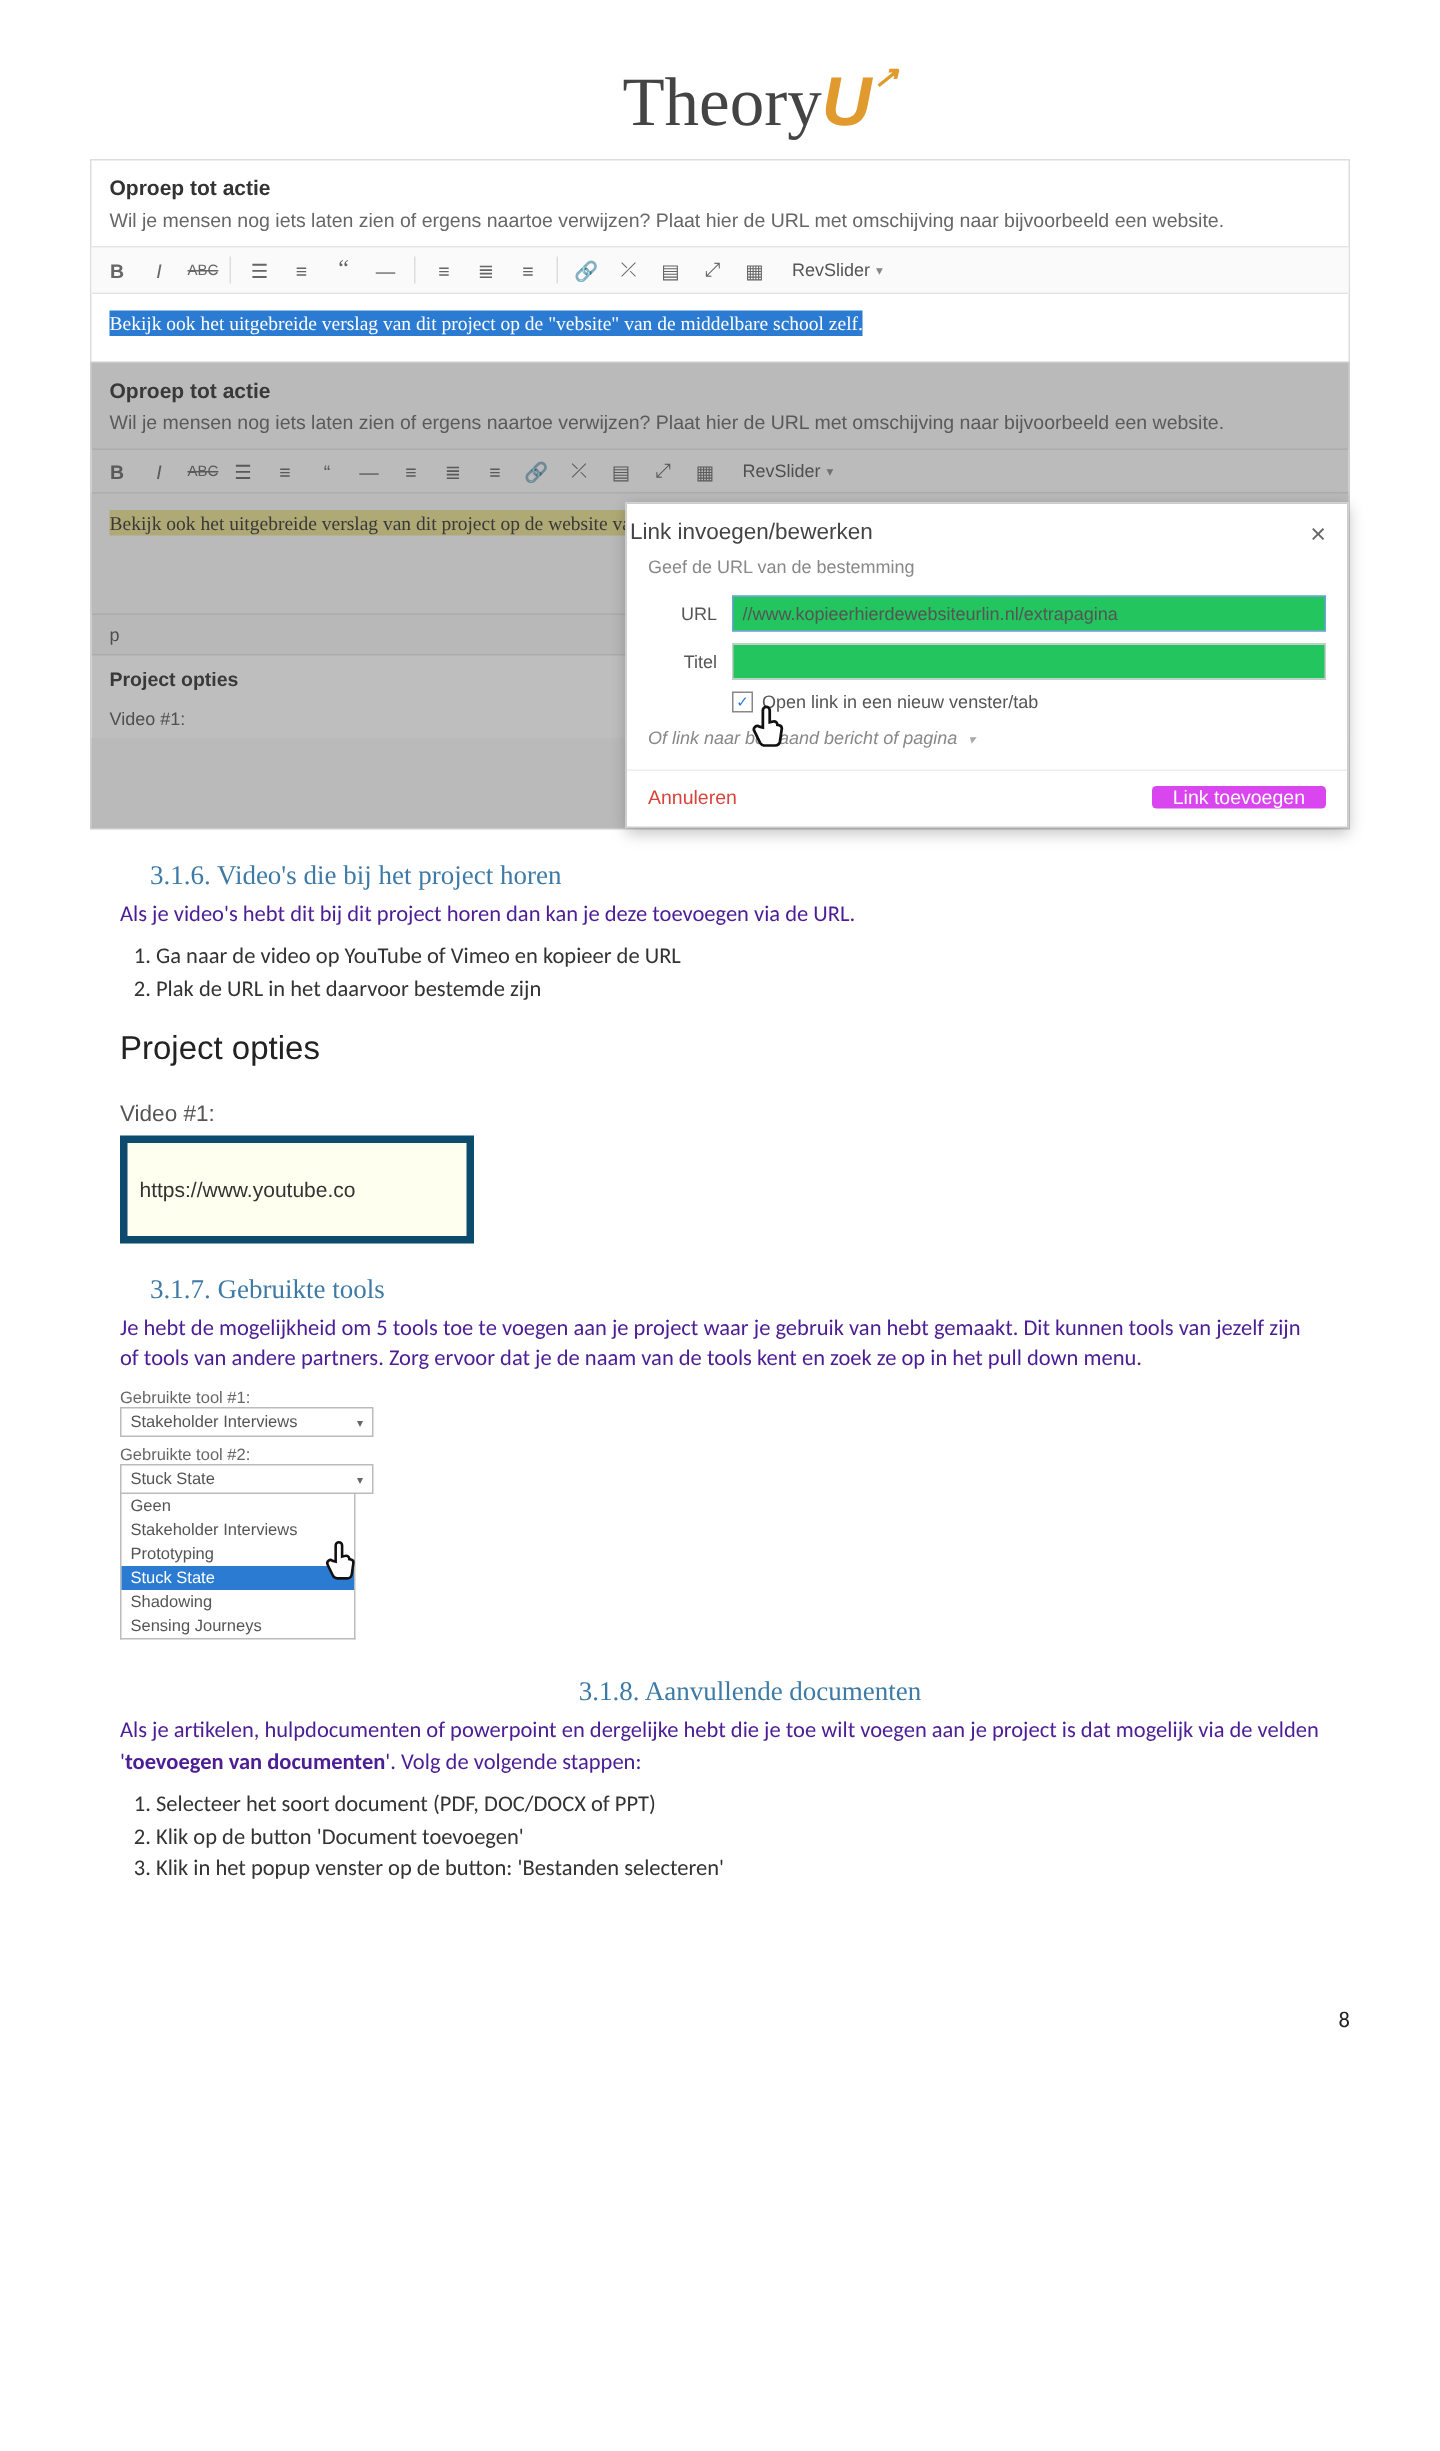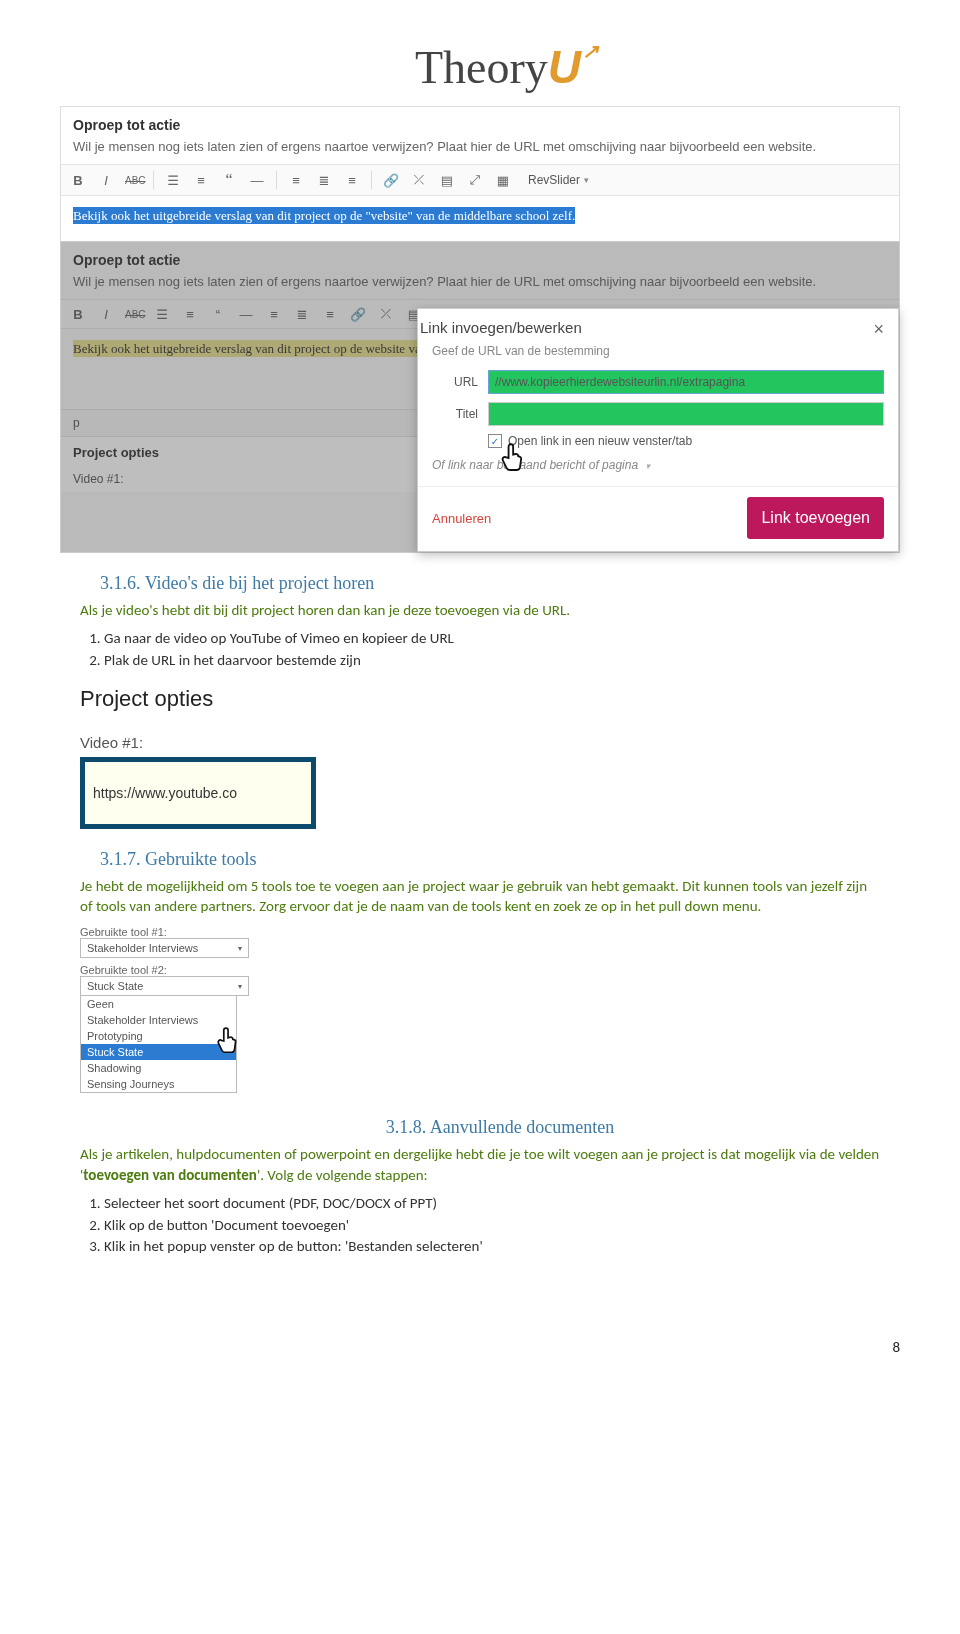--- a/index.html
+++ b/index.html
@@ -37,24 +37,24 @@
   .dialog-sub { padding:0 14px 8px 14px; font-size:12px; color:#888; }
   .dialog-row { display:flex; align-items:center; padding:4px 14px; gap:10px; font-size:12px; color:#555;}
   .dialog-row label { width:46px; text-align:right; font-size:12px; color:#555;}
   .dialog-row input[type=text] { flex:1; border:1px solid #ccc; padding:4px 6px; font-size:12px; background:#22c55e; color:#555;}
   .dialog-row.checkbox { padding-left:70px; gap:6px; }
   .dialog-row .cb { width:12px; height:12px; border:1px solid #888; display:inline-flex; align-items:center; justify-content:center; font-size:10px; color:#2a7bd1;}
   .dialog-existing { padding:6px 14px 8px 14px; font-size:12px; color:#888; font-style:italic; position:relative;}
   .dialog-existing::after{ content:"▾"; font-size:9px; margin-left:4px; color:#aaa;}
   .dialog-foot { display:flex; justify-content:space-between; align-items:center; padding:10px 14px 12px 14px; border-top:1px solid #eee; margin-top:6px;}
   .dialog-cancel { color:#d9433b; font-size:13px; }
-  .dialog-btn { background:#be185d; color:#fff; padding:12px 14px; border-radius:3px; font-size:16px; }
+  .dialog-btn { background:#d946ef; color:#fff; padding:0 14px; border-radius:3px; font-size:13px; }
   .pointer-floating { position:absolute; font-size:30px; color:#222; z-index:6; }
   h3.sub { font-family: Georgia, 'Times New Roman', serif; font-weight: normal; color: #3e7aa6; font-size: 18px; margin: 20px 0 6px 40px; }
-  .body-text { font-family: Calibri, Arial, sans-serif; font-size: 15px; color: #4d7c0f; line-height: 1.35; margin: 0 20px 8px 20px;}
+  .body-text { font-family: Calibri, Arial, sans-serif; font-size: 15px; color: #4c1d95; line-height: 1.35; margin: 0 20px 8px 20px;}
   ol.steps { font-family: Calibri, Arial, sans-serif; font-size: 15px; margin: 4px 20px 12px 44px; padding:0; line-height:1.45;}
   .proj-opts-big { font-family: 'Segoe UI', Arial, sans-serif; font-size:22px; color:#222; margin:14px 0 0 20px;}
   .video-label { font-family: 'Segoe UI', Arial, sans-serif; font-size:15px; color:#555; margin: 22px 0 6px 20px;}
   .url-input-img { margin:0 0 0 20px; width:210px; border:5px solid #0c4a6e; background:#fffff0; padding:23px 8px; font-size:14px; color:#333;}
   .tools-block { margin:10px 0 0 20px; font-size:11px; color:#555; width:170px;}
   .tools-label { font-size:11px; color:#666; margin-top:6px;}
   .tools-sel { border:1px solid #bbb; padding:3px 6px; font-size:11px; background:#fff; width:155px; display:flex; justify-content:space-between; align-items:center;}
   .tools-sel:after{ content:"▾"; font-size:8px; color:#666;}
   .tools-list { border:1px solid #bbb; border-top:none; width:155px; background:#fff; font-size:11px;}
   .tools-list div { padding:2px 6px; }

